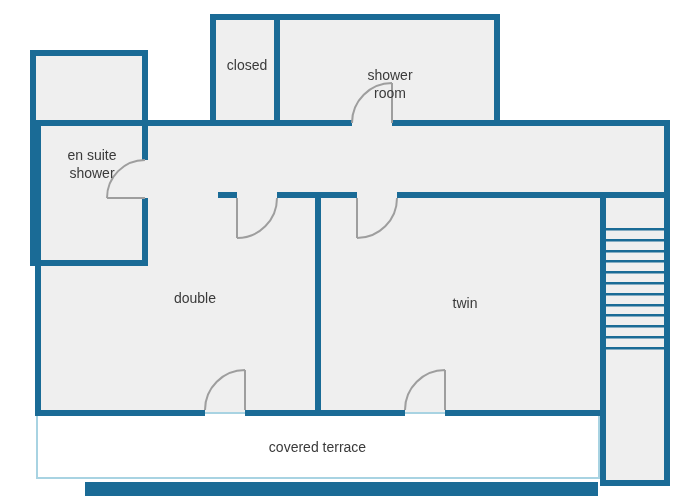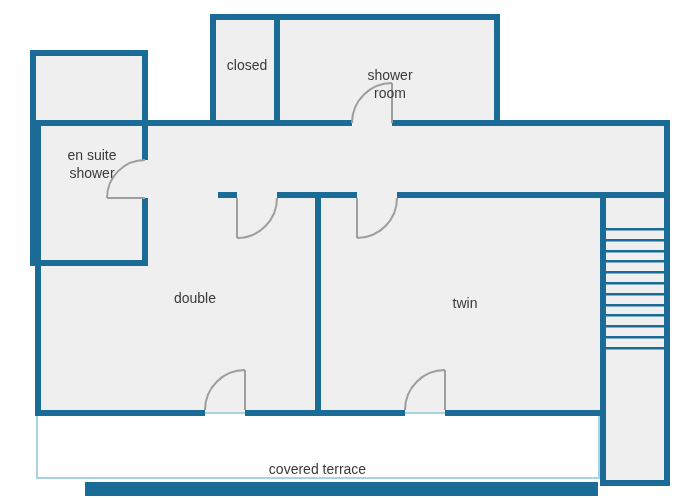--- a/index.html
+++ b/index.html
@@ -105,15 +105,15 @@
   <div class="room-label" style="left:211px; top:56px; width:72px;">closed</div>
 
   <div class="room-label" style="left:350px; top:44px; width:80px;margin-top:22px;">shower room</div>
 
   <div class="room-label" style="left:56px; top:146px; width:72px;">en suite shower</div>
 
   <div class="room-label" style="left:150px; top:289px; width:90px;">double</div>
 
   <div class="room-label" style="left:420px; top:294px; width:90px;">twin</div>
 
-  <div class="room-label" style="left:240px; top:438px; width:155px;margin-top:22px;">covered terrace</div>
+  <div class="room-label" style="left:240px; top:438px; width:155px;">covered terrace</div>
 
 </div>
 
 </body></html>

